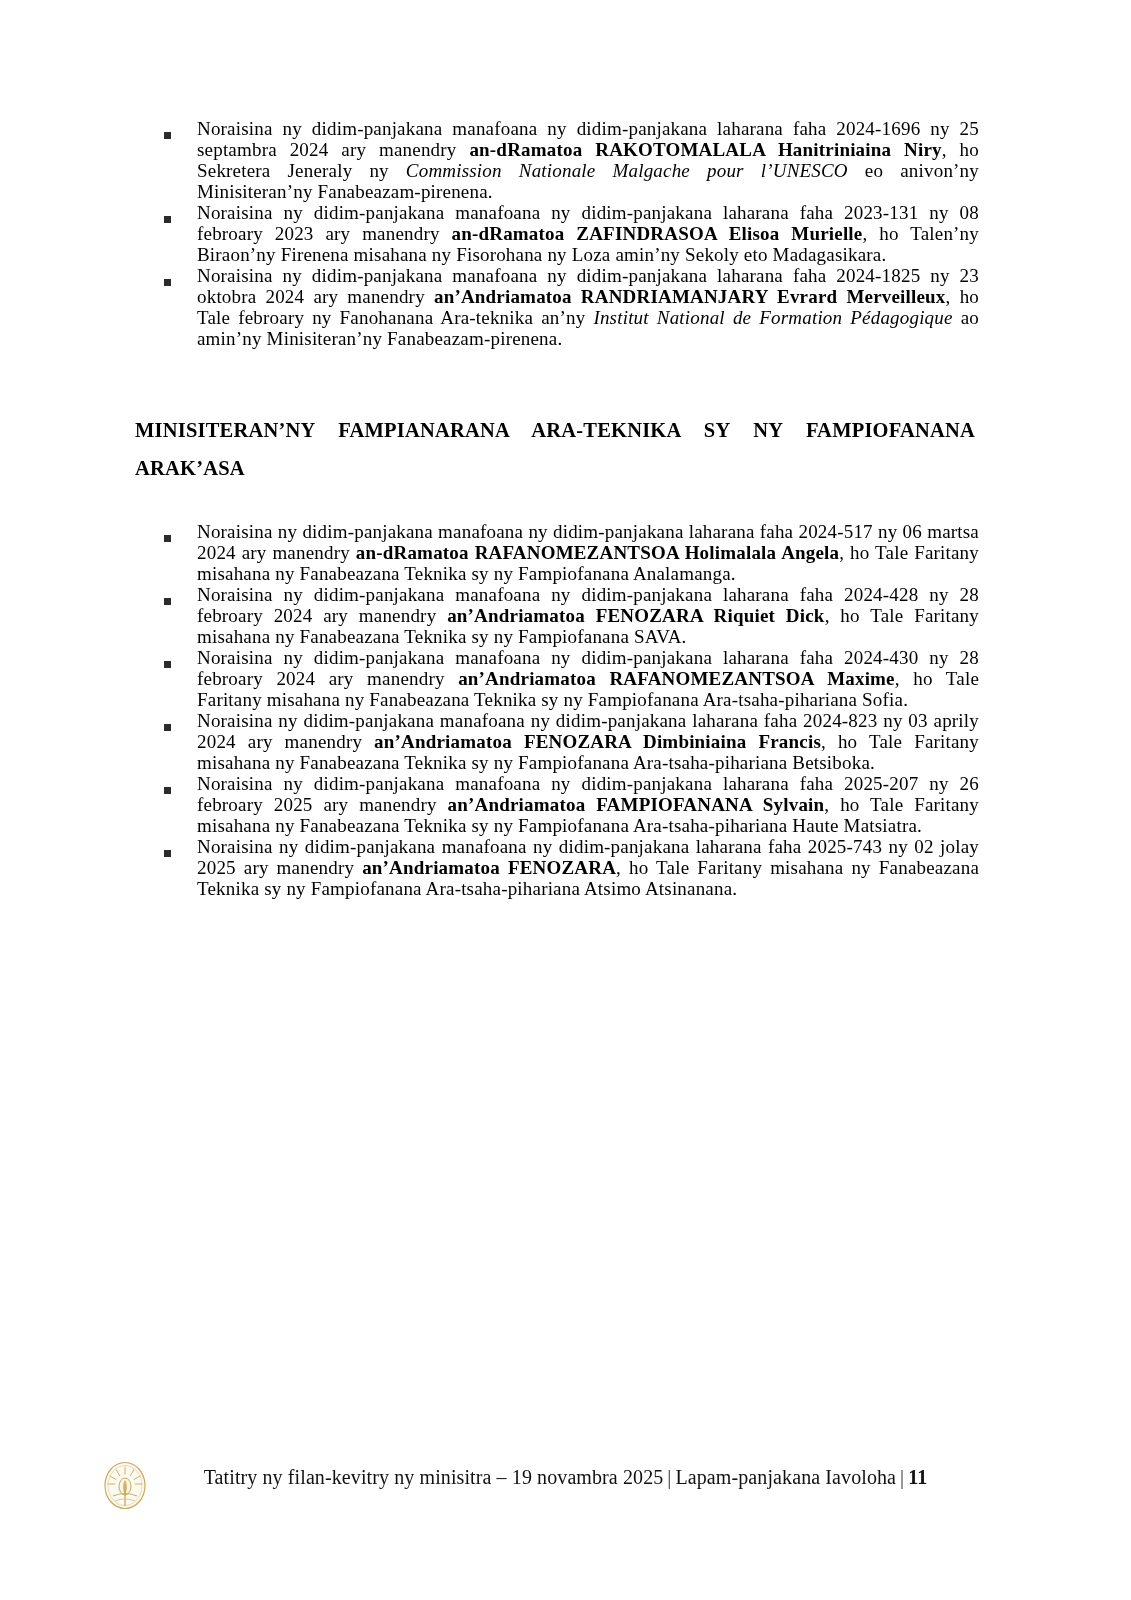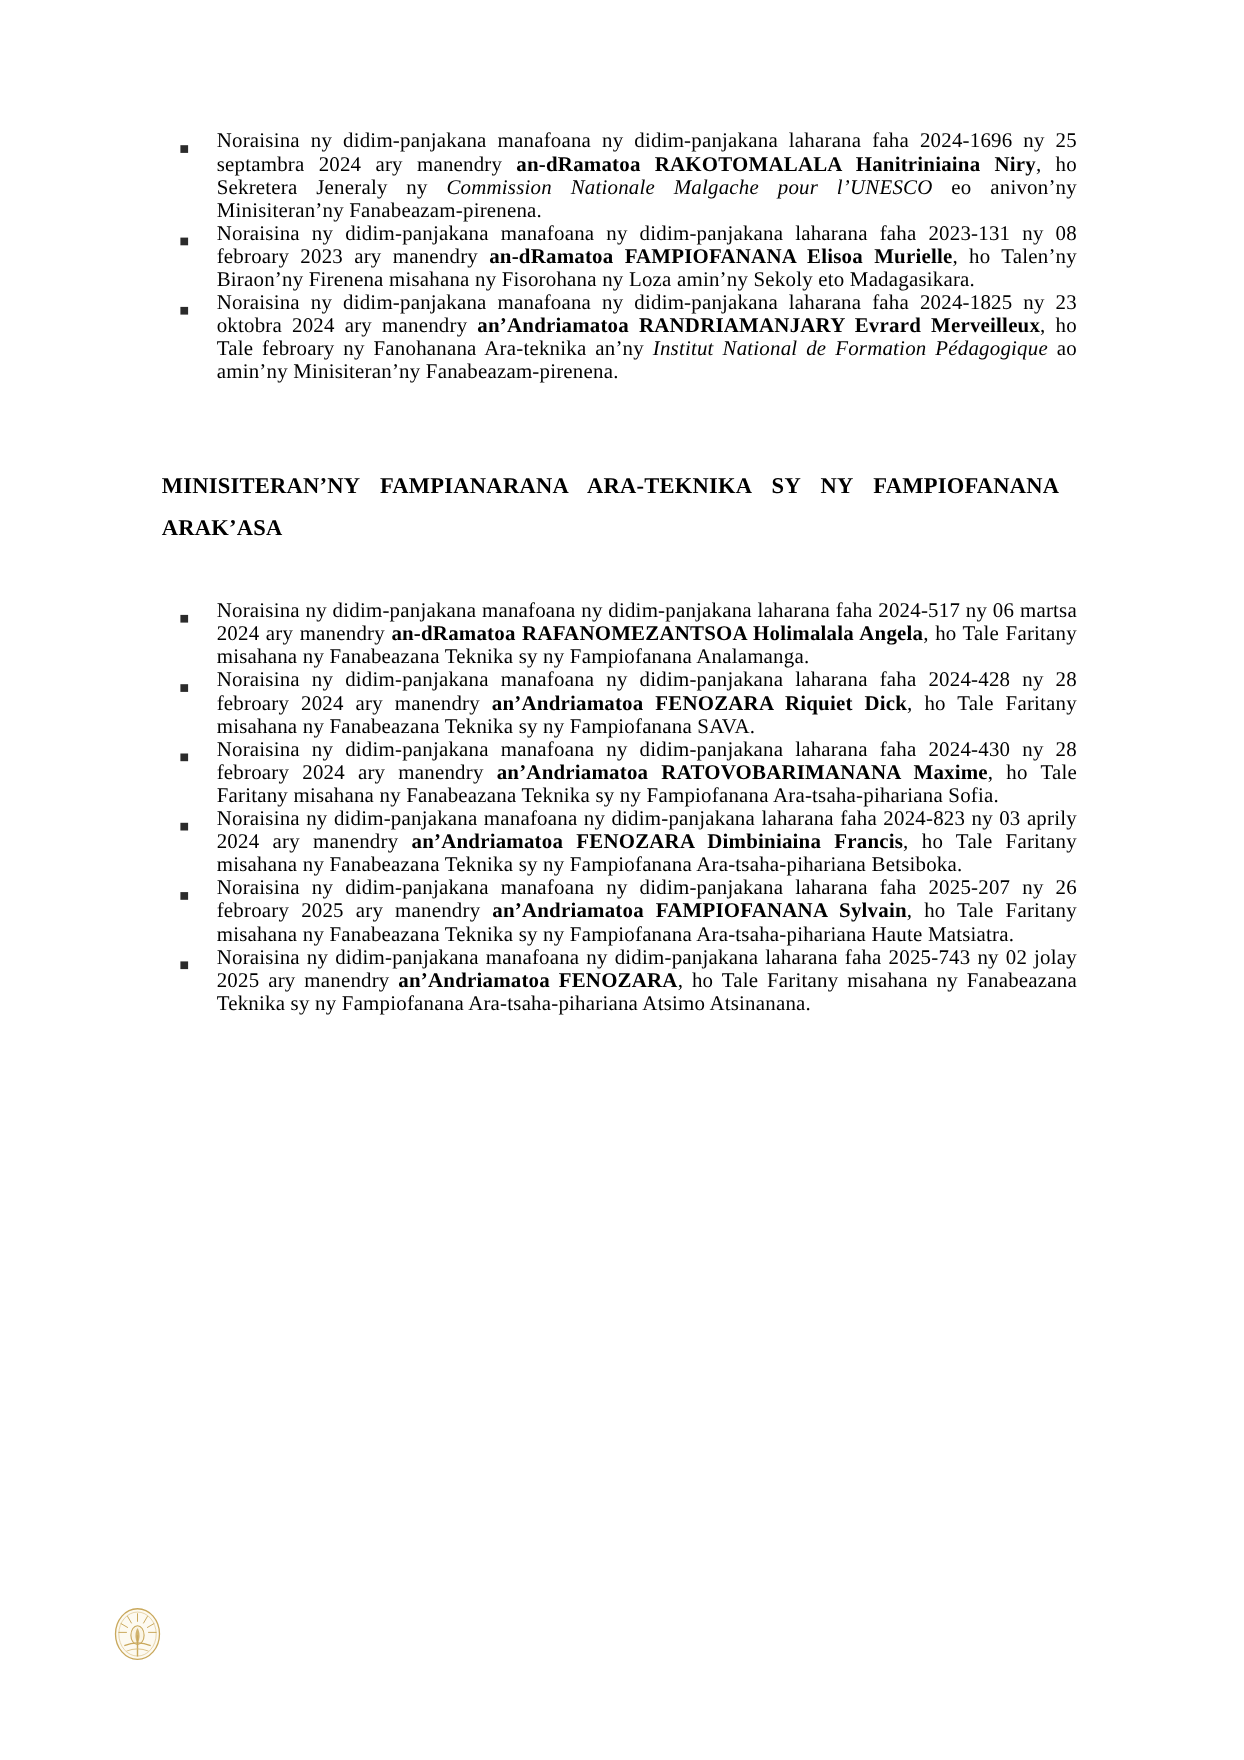--- a/index.html
+++ b/index.html
@@ -56,21 +56,21 @@
   }
   i, .ital {
     font-style: italic;
   }
   .section-heading {
     font-size: 20.5px;
     line-height: 38px;
     font-weight: bold;
     text-align: justify;
     text-justify: inter-word;
-    margin: 16px;
+    margin: 4px;
     letter-spacing: 0.01em;
   }
   .spacer-before-heading { height: 58px; }
   .spacer-after-heading  { height: 30px; }
 
   .footer {
     position: absolute;
     left: 0;
     top: 1452px;
     width: 1131px;
@@ -104,21 +104,21 @@
 
   <div class="content">
 
     <ul class="bullets">
       <li>
         <span class="bullet-marker"></span>
         <span class="para-text"><span>Noraisina ny didim-panjakana manafoana ny didim-panjakana laharana faha 2024-1696 ny 25 septambra 2024 ary manendry </span><b>an-dRamatoa RAKOTOMALALA Hanitriniaina Niry</b><span>, ho Sekretera Jeneraly ny </span><i>Commission Nationale Malgache pour l’UNESCO</i><span> eo anivon’ny Minisiteran’ny Fanabeazam-pirenena.</span></span>
       </li>
       <li>
         <span class="bullet-marker"></span>
-        <span class="para-text"><span>Noraisina ny didim-panjakana manafoana ny didim-panjakana laharana faha 2023-131 ny 08 febroary 2023 ary manendry </span><b>an-dRamatoa FAMPIOFANANA Elisoa Murielle</b><span>, ho Talen’ny Biraon’ny Firenena misahana ny Fisorohana ny Loza amin’ny Sekoly eto Madagasikara.</span><i></i><span></span></span>
+        <span class="para-text"><span>Noraisina ny didim-panjakana manafoana ny didim-panjakana laharana faha 2023-131 ny 08 febroary 2023 ary manendry </span><b>an-dRamatoa ZAFINDRASOA Elisoa Murielle</b><span>, ho Talen’ny Biraon’ny Firenena misahana ny Fisorohana ny Loza amin’ny Sekoly eto Madagasikara.</span><i></i><span></span></span>
       </li>
       <li>
         <span class="bullet-marker"></span>
         <span class="para-text"><span>Noraisina ny didim-panjakana manafoana ny didim-panjakana laharana faha 2024-1825 ny 23 oktobra 2024 ary manendry </span><b>an’Andriamatoa RANDRIAMANJARY Evrard Merveilleux</b><span>, ho Tale febroary ny Fanohanana Ara-teknika an’ny </span><i>Institut National de Formation Pédagogique</i><span> ao amin’ny Minisiteran’ny Fanabeazam-pirenena.</span></span>
       </li>
     </ul>
 
     <div class="spacer-before-heading"></div>
 
     <h2 class="section-heading">MINISITERAN’NY FAMPIANARANA ARA-TEKNIKA SY NY FAMPIOFANANA ARAK’ASA</h2>
@@ -129,21 +129,21 @@
       <li>
         <span class="bullet-marker"></span>
         <span class="para-text"><span>Noraisina ny didim-panjakana manafoana ny didim-panjakana laharana faha 2024-517 ny 06 martsa 2024 ary manendry </span><b>an-dRamatoa RAFANOMEZANTSOA Holimalala Angela</b><span>, ho Tale Faritany misahana ny Fanabeazana Teknika sy ny Fampiofanana Analamanga.</span></span>
       </li>
       <li>
         <span class="bullet-marker"></span>
         <span class="para-text"><span>Noraisina ny didim-panjakana manafoana ny didim-panjakana laharana faha 2024-428 ny 28 febroary 2024 ary manendry </span><b>an’Andriamatoa FENOZARA Riquiet Dick</b><span>, ho Tale Faritany misahana ny Fanabeazana Teknika sy ny Fampiofanana SAVA.</span></span>
       </li>
       <li>
         <span class="bullet-marker"></span>
-        <span class="para-text"><span>Noraisina ny didim-panjakana manafoana ny didim-panjakana laharana faha 2024-430 ny 28 febroary 2024 ary manendry </span><b>an’Andriamatoa RATOVOBARIMANANA Maxime</b><span>, ho Tale Faritany misahana ny Fanabeazana Teknika sy ny Fampiofanana Ara-tsaha-pihariana Sofia.</span></span>
+        <span class="para-text"><span>Noraisina ny didim-panjakana manafoana ny didim-panjakana laharana faha 2024-430 ny 28 febroary 2024 ary manendry </span><b>an’Andriamatoa RAFANOMEZANTSOA Maxime</b><span>, ho Tale Faritany misahana ny Fanabeazana Teknika sy ny Fampiofanana Ara-tsaha-pihariana Sofia.</span></span>
       </li>
       <li>
         <span class="bullet-marker"></span>
         <span class="para-text"><span>Noraisina ny didim-panjakana manafoana ny didim-panjakana laharana faha 2024-823 ny 03 aprily 2024 ary manendry </span><b>an’Andriamatoa FENOZARA Dimbiniaina Francis</b><span>, ho Tale Faritany misahana ny Fanabeazana Teknika sy ny Fampiofanana Ara-tsaha-pihariana Betsiboka.</span></span>
       </li>
       <li>
         <span class="bullet-marker"></span>
         <span class="para-text"><span>Noraisina ny didim-panjakana manafoana ny didim-panjakana laharana faha 2025-207 ny 26 febroary 2025 ary manendry </span><b>an’Andriamatoa FAMPIOFANANA Sylvain</b><span>, ho Tale Faritany misahana ny Fanabeazana Teknika sy ny Fampiofanana Ara-tsaha-pihariana Haute Matsiatra.</span></span>
       </li>
       <li>
@@ -168,15 +168,18 @@
           <line x1="16" y1="52" x2="30" y2="52"></line>
           <line x1="84" y1="52" x2="70" y2="52"></line>
         </g>
         <ellipse cx="50" cy="57" rx="12" ry="17" fill="#fbf5e4" stroke="#c9a85c" stroke-width="2"></ellipse>
         <path d="M50 44 C55 52 55 64 50 72 C45 64 45 52 50 44 Z" fill="#c9a85c" opacity="0.85"></path>
         <line x1="50" y1="57" x2="50" y2="96" stroke="#c9a85c" stroke-width="2.6"></line>
         <path d="M26 76 Q50 66 74 76" fill="none" stroke="#c9a85c" stroke-width="2.2"></path>
         <path d="M30 86 Q50 78 70 86" fill="none" stroke="#d8bd7d" stroke-width="1.6"></path>
       </svg>
     </div>
+    <div class="footer-text">
+      <span>Tatitry ny filan-kevitry ny minisitra – 19 novambra 2025</span><span class="sep">|</span><span>Lapam-panjakana Iavoloha</span><span class="sep">|</span><span class="pagenum">11</span>
+    </div>
   </div>
 
 </div>
 
 </body></html>

